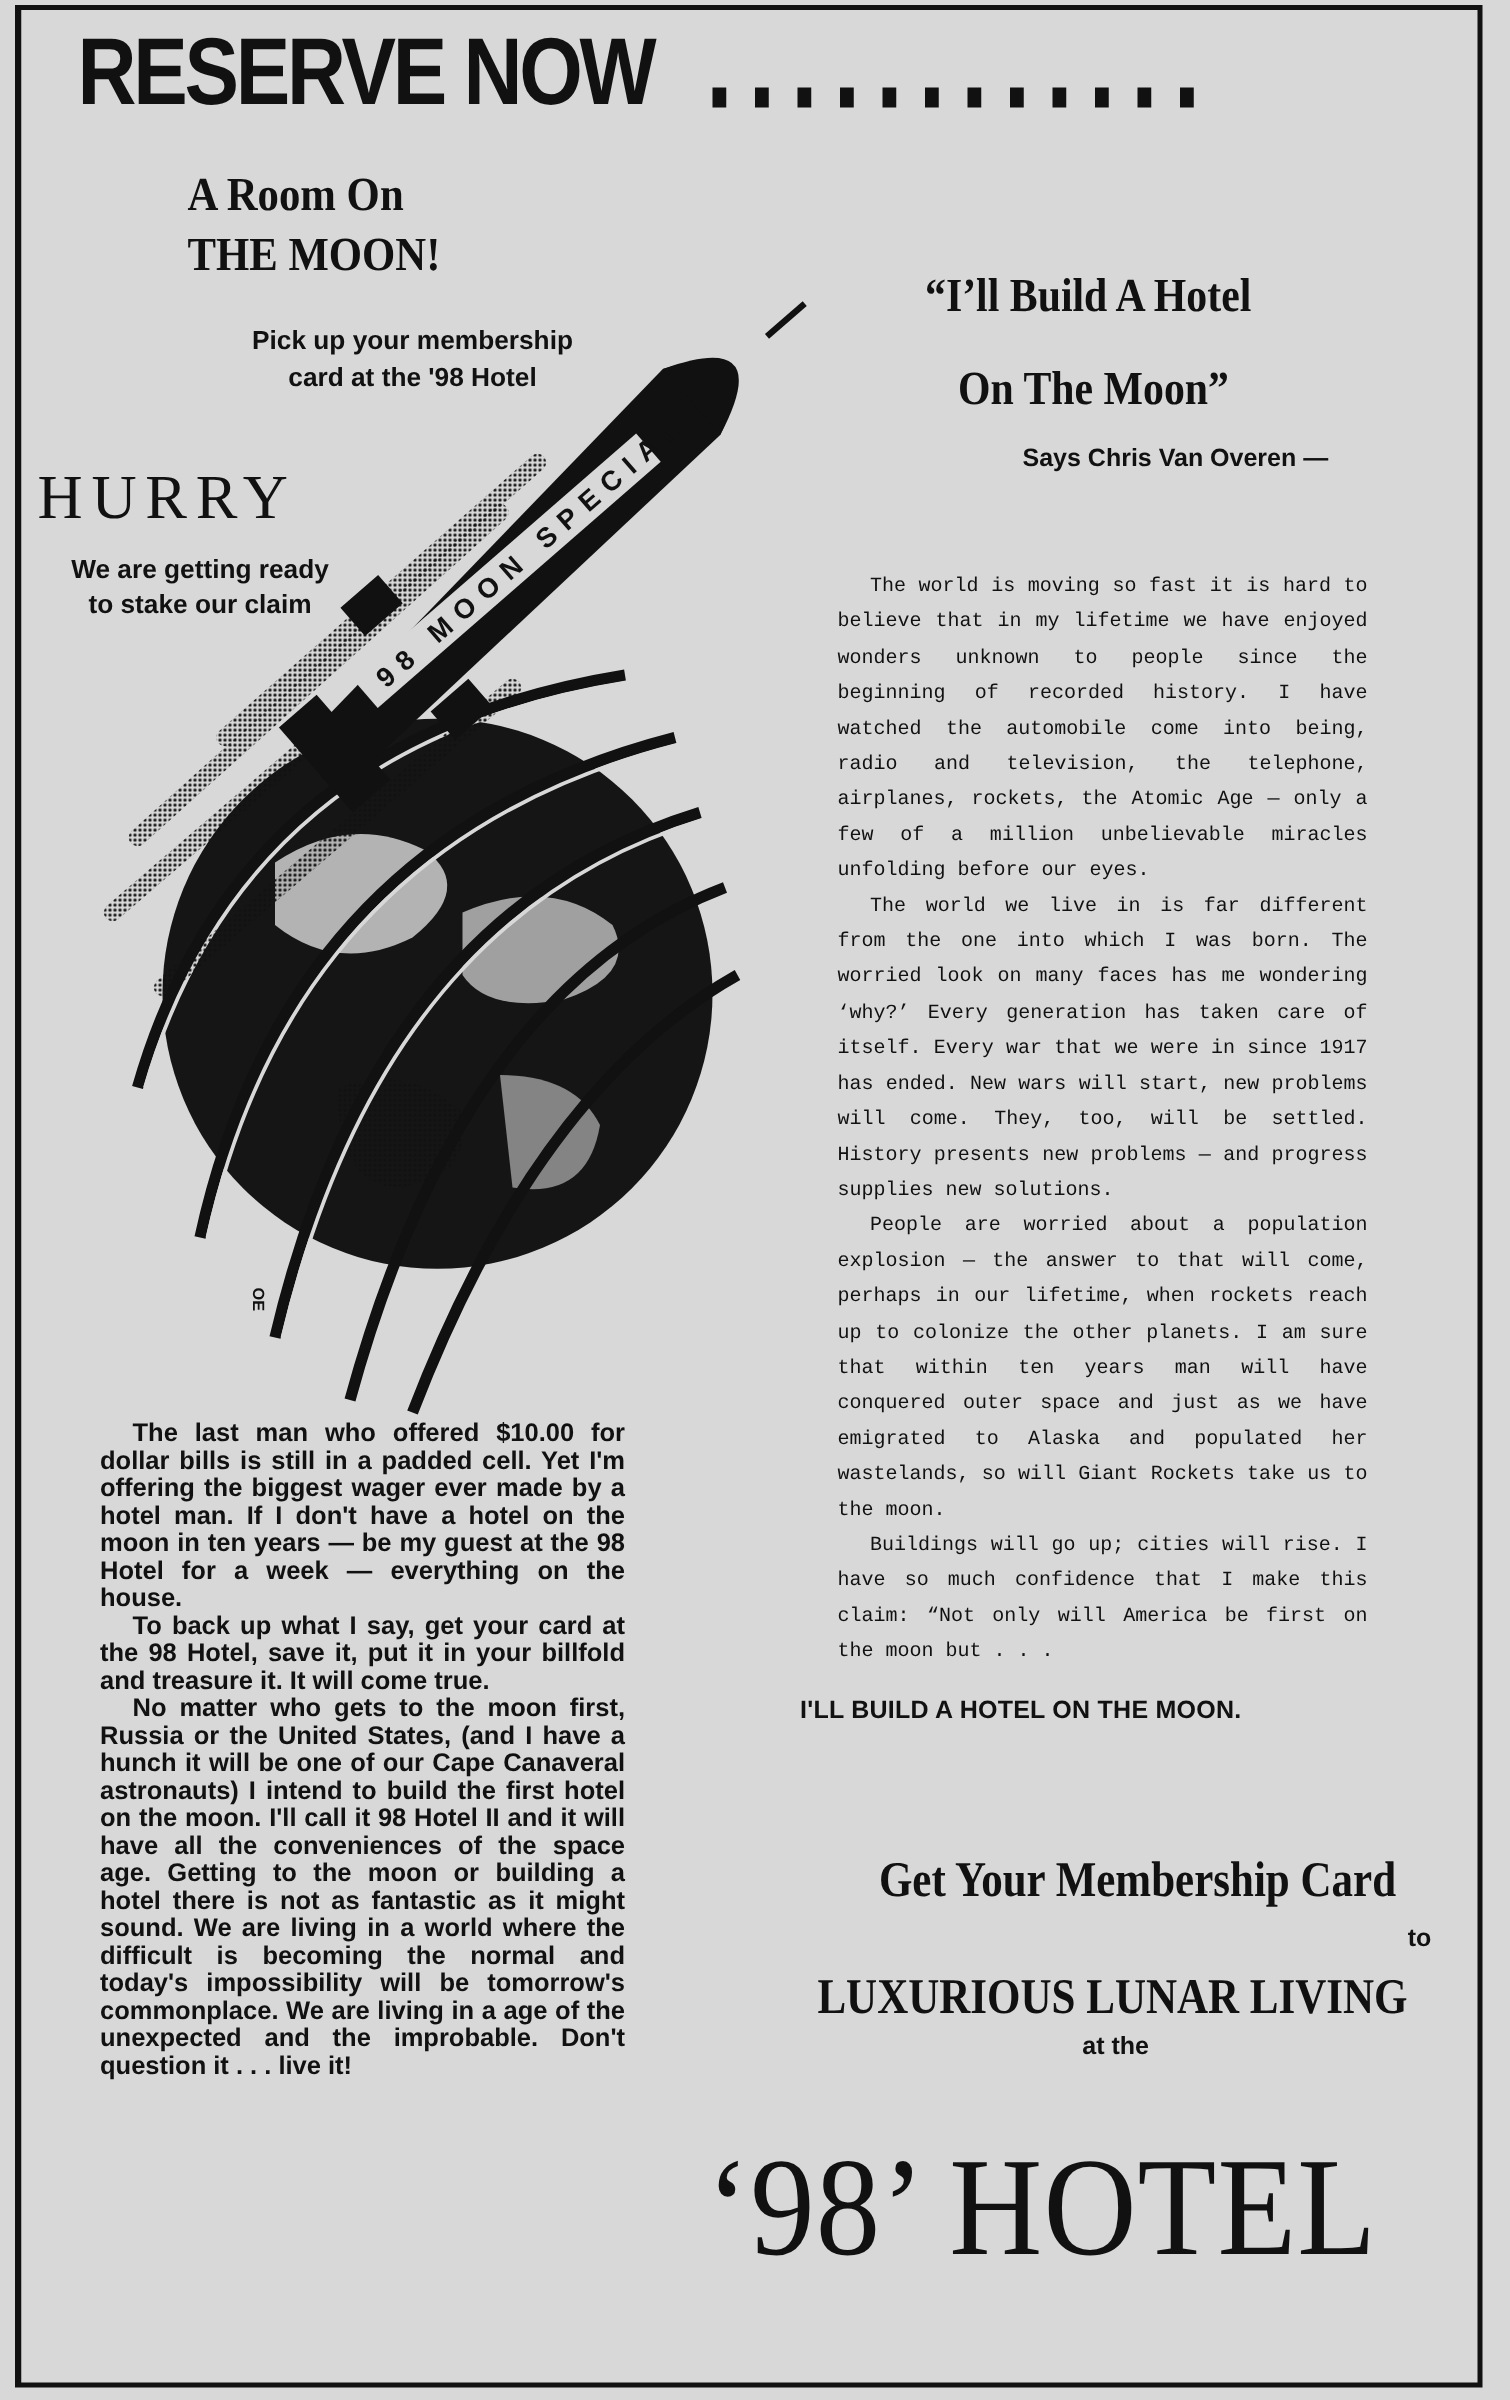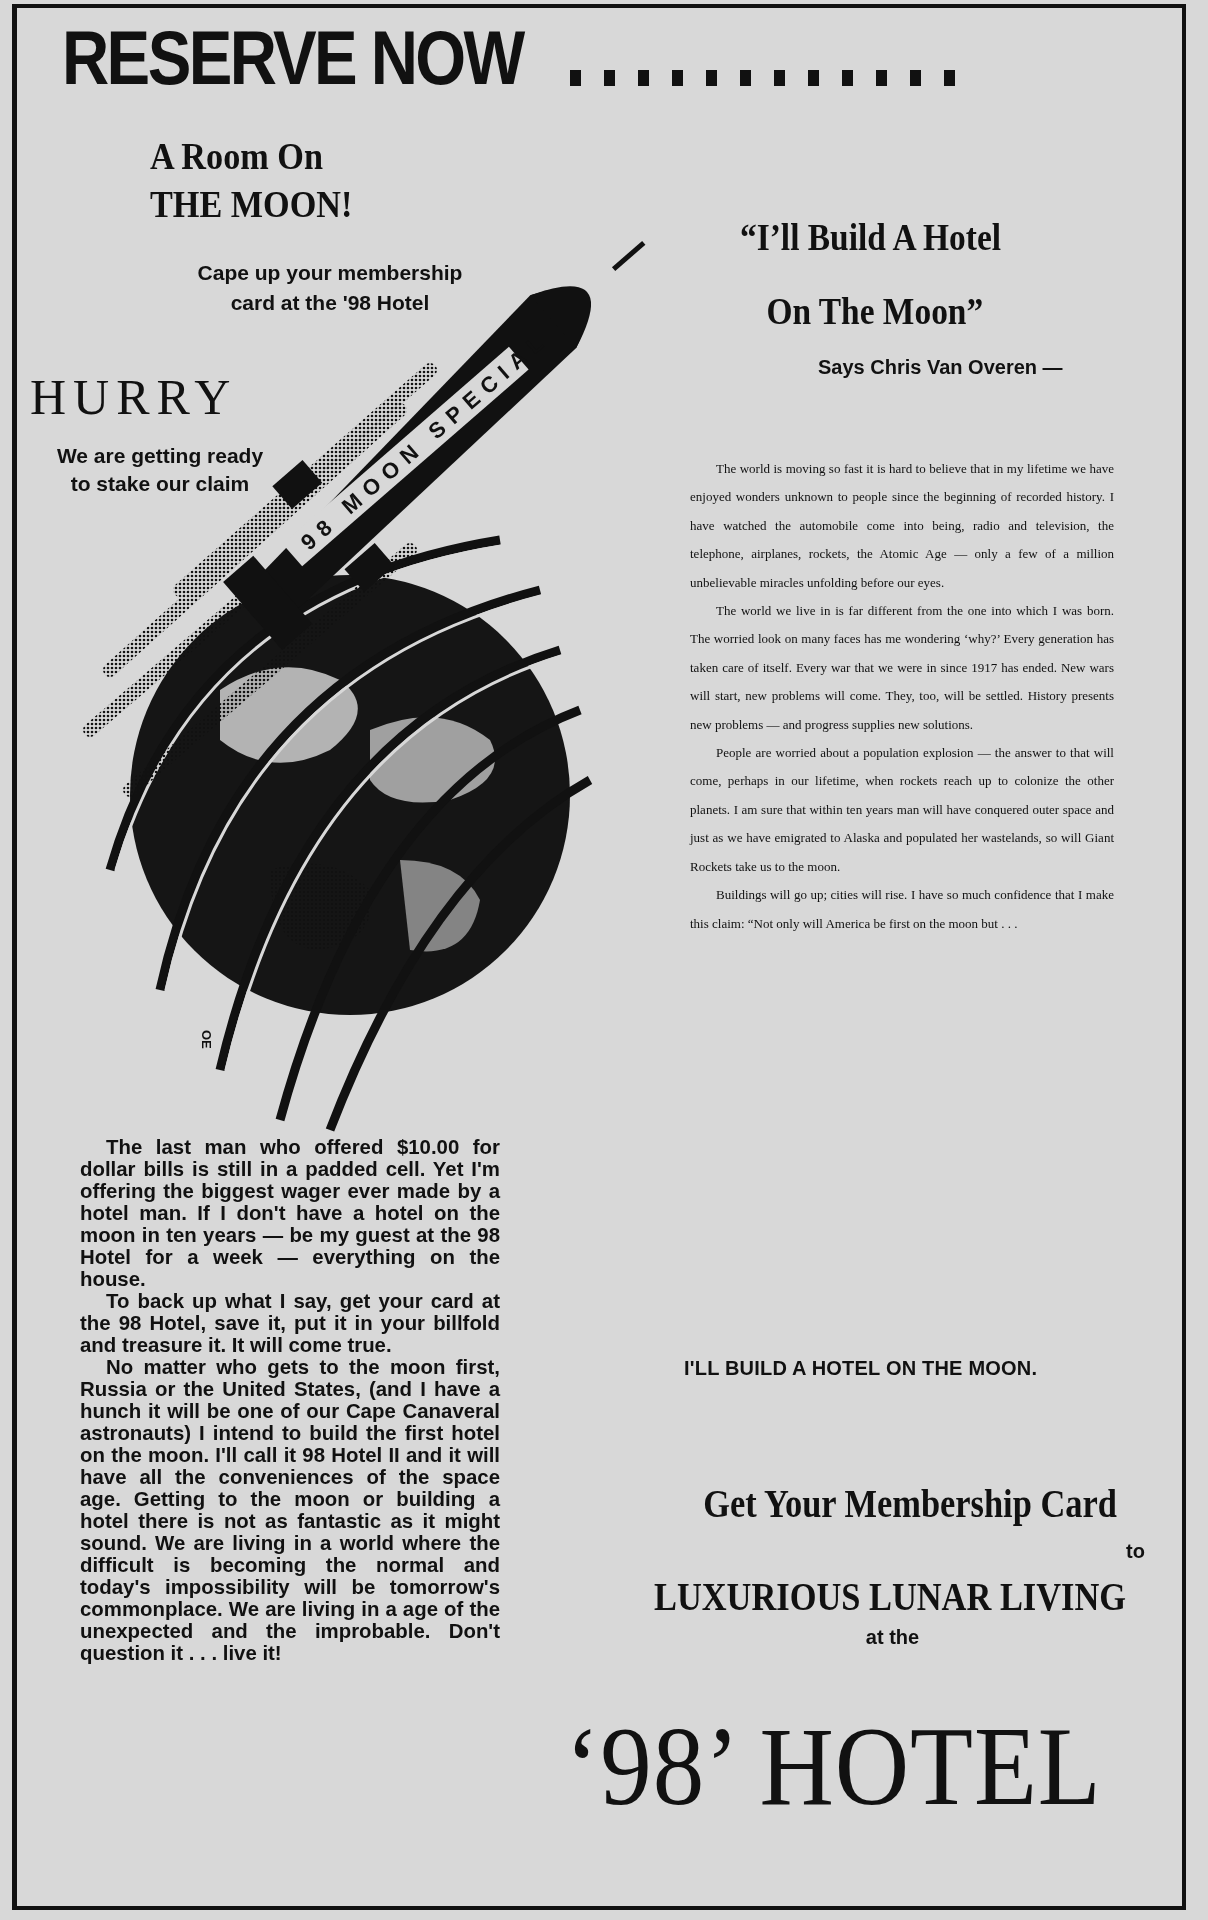--- a/index.html
+++ b/index.html
@@ -27,26 +27,26 @@
   .room-title { left: 150px; top: 132px; width: 260px; font-size: 38px; line-height: 48px; transform: scaleX(0.9); transform-origin: left top; }
   .pickup { left: 170px; top: 258px; width: 320px; text-align: center; font-size: 21px; line-height: 30px; font-weight: 700; }
   .hurry { left: 30px; top: 368px; font-size: 50px; letter-spacing: 7px; font-family: "Liberation Serif", serif; font-weight: 400; }
   .hurry-sub { left: 30px; top: 418px; width: 260px; text-align: center; font-size: 21px; line-height: 28px; font-weight: 700; margin-top: 24px; }
 
   .quote-title { left: 740px; top: 200px; width: 390px; font-size: 38px; line-height: 74px; transform: scaleX(0.88); transform-origin: left top; }
   .quote-title div:nth-child(2) { padding-left: 30px; }
   .says { left: 818px; top: 356px; font-size: 20px; font-weight: 700; text-align: center; }
 
   .essay {
-    left: 690px; top: 455px; width: 424px;
-    font-family: Liberation Serif, serif; font-size: 13px; line-height: 28.4px;
+    left: 670px; top: 455px; width: 424px;
+    font-family: Liberation Mono, monospace; font-size: 16px; line-height: 28.4px;
     text-align: justify;
   }
   .essay p { margin: 0; text-indent: 26px; }
-  .essay-close { left: 684px; top: 1357px; font-size: 20px; font-weight: 700; letter-spacing: 0.2px; text-align: center; }
+  .essay-close { left: 640px; top: 1357px; font-size: 20px; font-weight: 700; letter-spacing: 0.2px; text-align: center; }
 
   .left-body {
     left: 80px; top: 1136px; width: 420px;
     font-size: 20.4px; line-height: 22px; font-weight: 700; text-align: justify;
   }
   .left-body p { margin: 0; text-indent: 26px; }
 
   .cta1 { left: 640px; top: 1480px; width: 540px; text-align: center; font-size: 40px; transform: scaleX(0.86); transform-origin: center top; }
   .cta-to { left: 640px; top: 1540px; width: 505px; text-align: right; font-size: 20px; font-weight: 700; }
   .cta2 { left: 600px; top: 1560px; width: 580px; text-align: center; font-size: 40px; line-height: 74px; transform: scaleX(0.86); transform-origin: center top; }
@@ -122,21 +122,21 @@
     <text x="185" y="263" font-family="Liberation Sans, sans-serif" font-size="22" font-weight="700" fill="#111" letter-spacing="8">98 MOON SPECIAL</text>
   </g>
   <text x="130" y="870" font-family="Liberation Sans, sans-serif" font-size="13" font-weight="700" fill="#111" transform="rotate(90 136 866)">OE</text>
 </svg>
 
 <div class="abs room-title serif-bold">
   <div>A Room On</div>
   <div>THE MOON!</div>
 </div>
 <div class="abs pickup">
-  <div>Cape up your membership</div>
+  <div>Pick up your membership</div>
   <div>card at the '98 Hotel</div>
 </div>
 <div class="abs hurry">HURRY</div>
 <div class="abs hurry-sub">
   <div>We are getting ready</div>
   <div>to stake our claim</div>
 </div>
 
 <div class="abs quote-title serif-bold">
   <div>“I’ll Build A Hotel</div>

